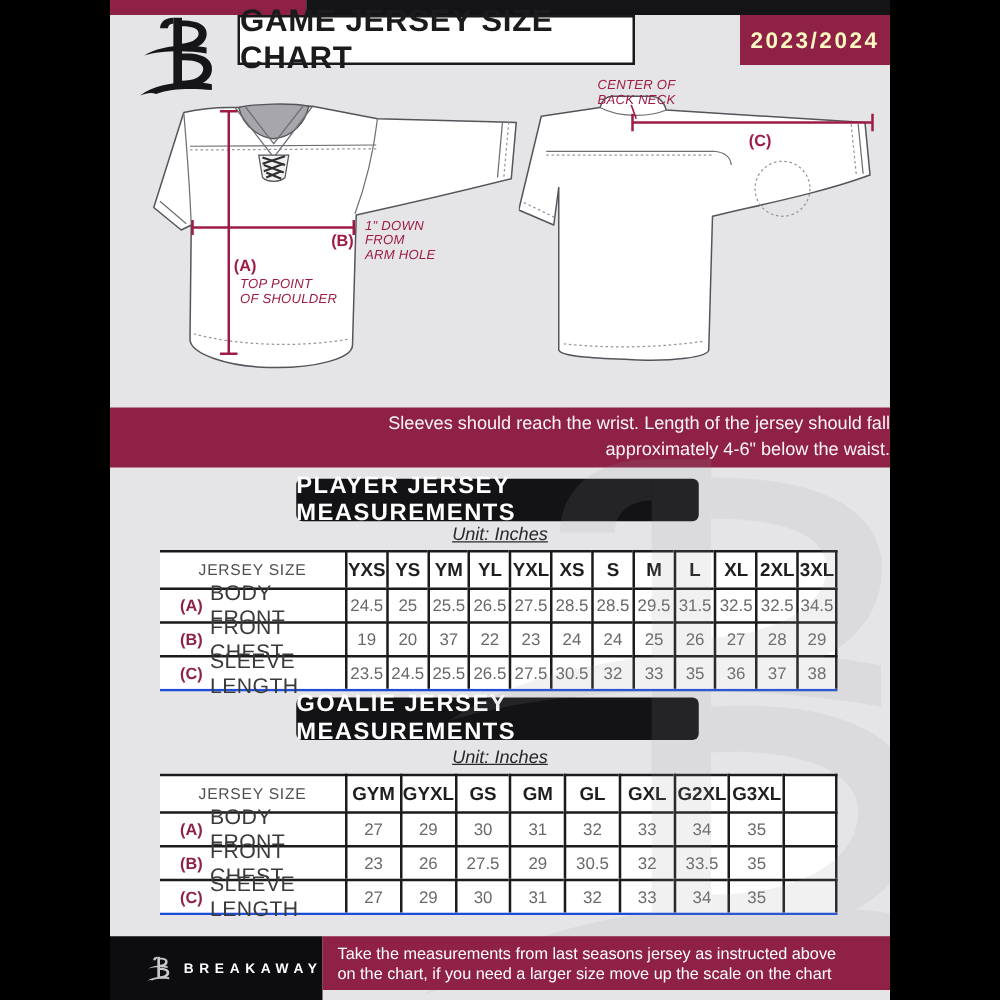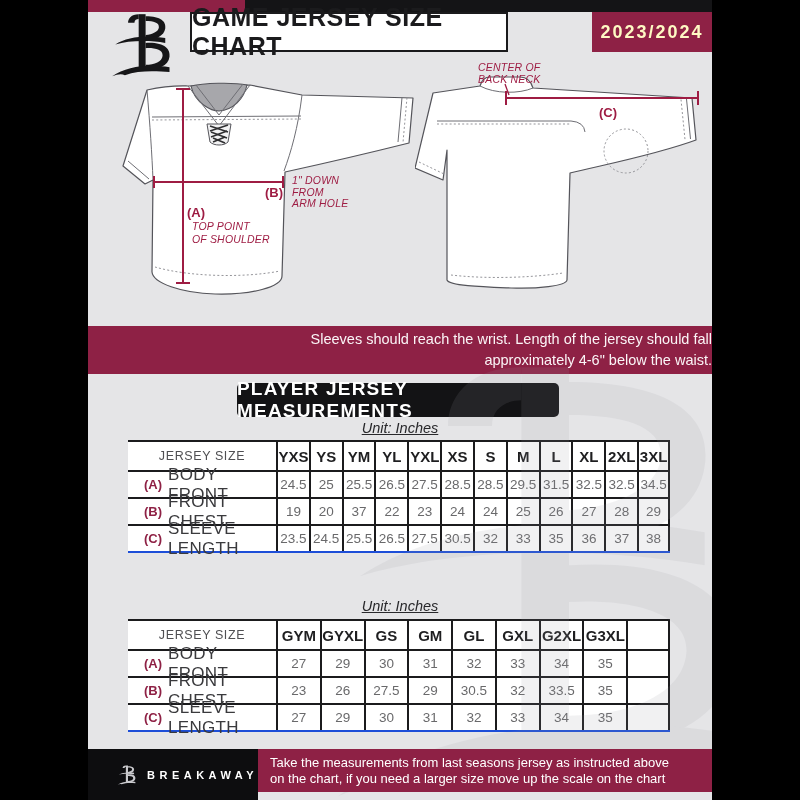--- a/index.html
+++ b/index.html
@@ -217,20 +217,21 @@
         <div class="st-cell st-val st-size">27.5</div>
         <div class="st-cell st-val st-size">30.5</div>
         <div class="st-cell st-val st-size">32</div>
         <div class="st-cell st-val st-size">33</div>
         <div class="st-cell st-val st-size">35</div>
         <div class="st-cell st-val st-size">36</div>
         <div class="st-cell st-val st-size">37</div>
         <div class="st-cell st-val st-size st-last">38</div>
       </div>
 
+    <div class="section-banner" style="top:558px">GOALIE JERSEY MEASUREMENTS</div>
     <div class="unit" style="top:598px">Unit: Inches</div>
     <div class="size-table" style="top: 619px; --cols: 9;">
         <div class="st-cell st-corner">JERSEY SIZE</div>
         <div class="st-cell st-head st-size">GYM</div>
         <div class="st-cell st-head st-size">GYXL</div>
         <div class="st-cell st-head st-size">GS</div>
         <div class="st-cell st-head st-size">GM</div>
         <div class="st-cell st-head st-size">GL</div>
         <div class="st-cell st-head st-size">GXL</div>
         <div class="st-cell st-head st-size">G2XL</div>

